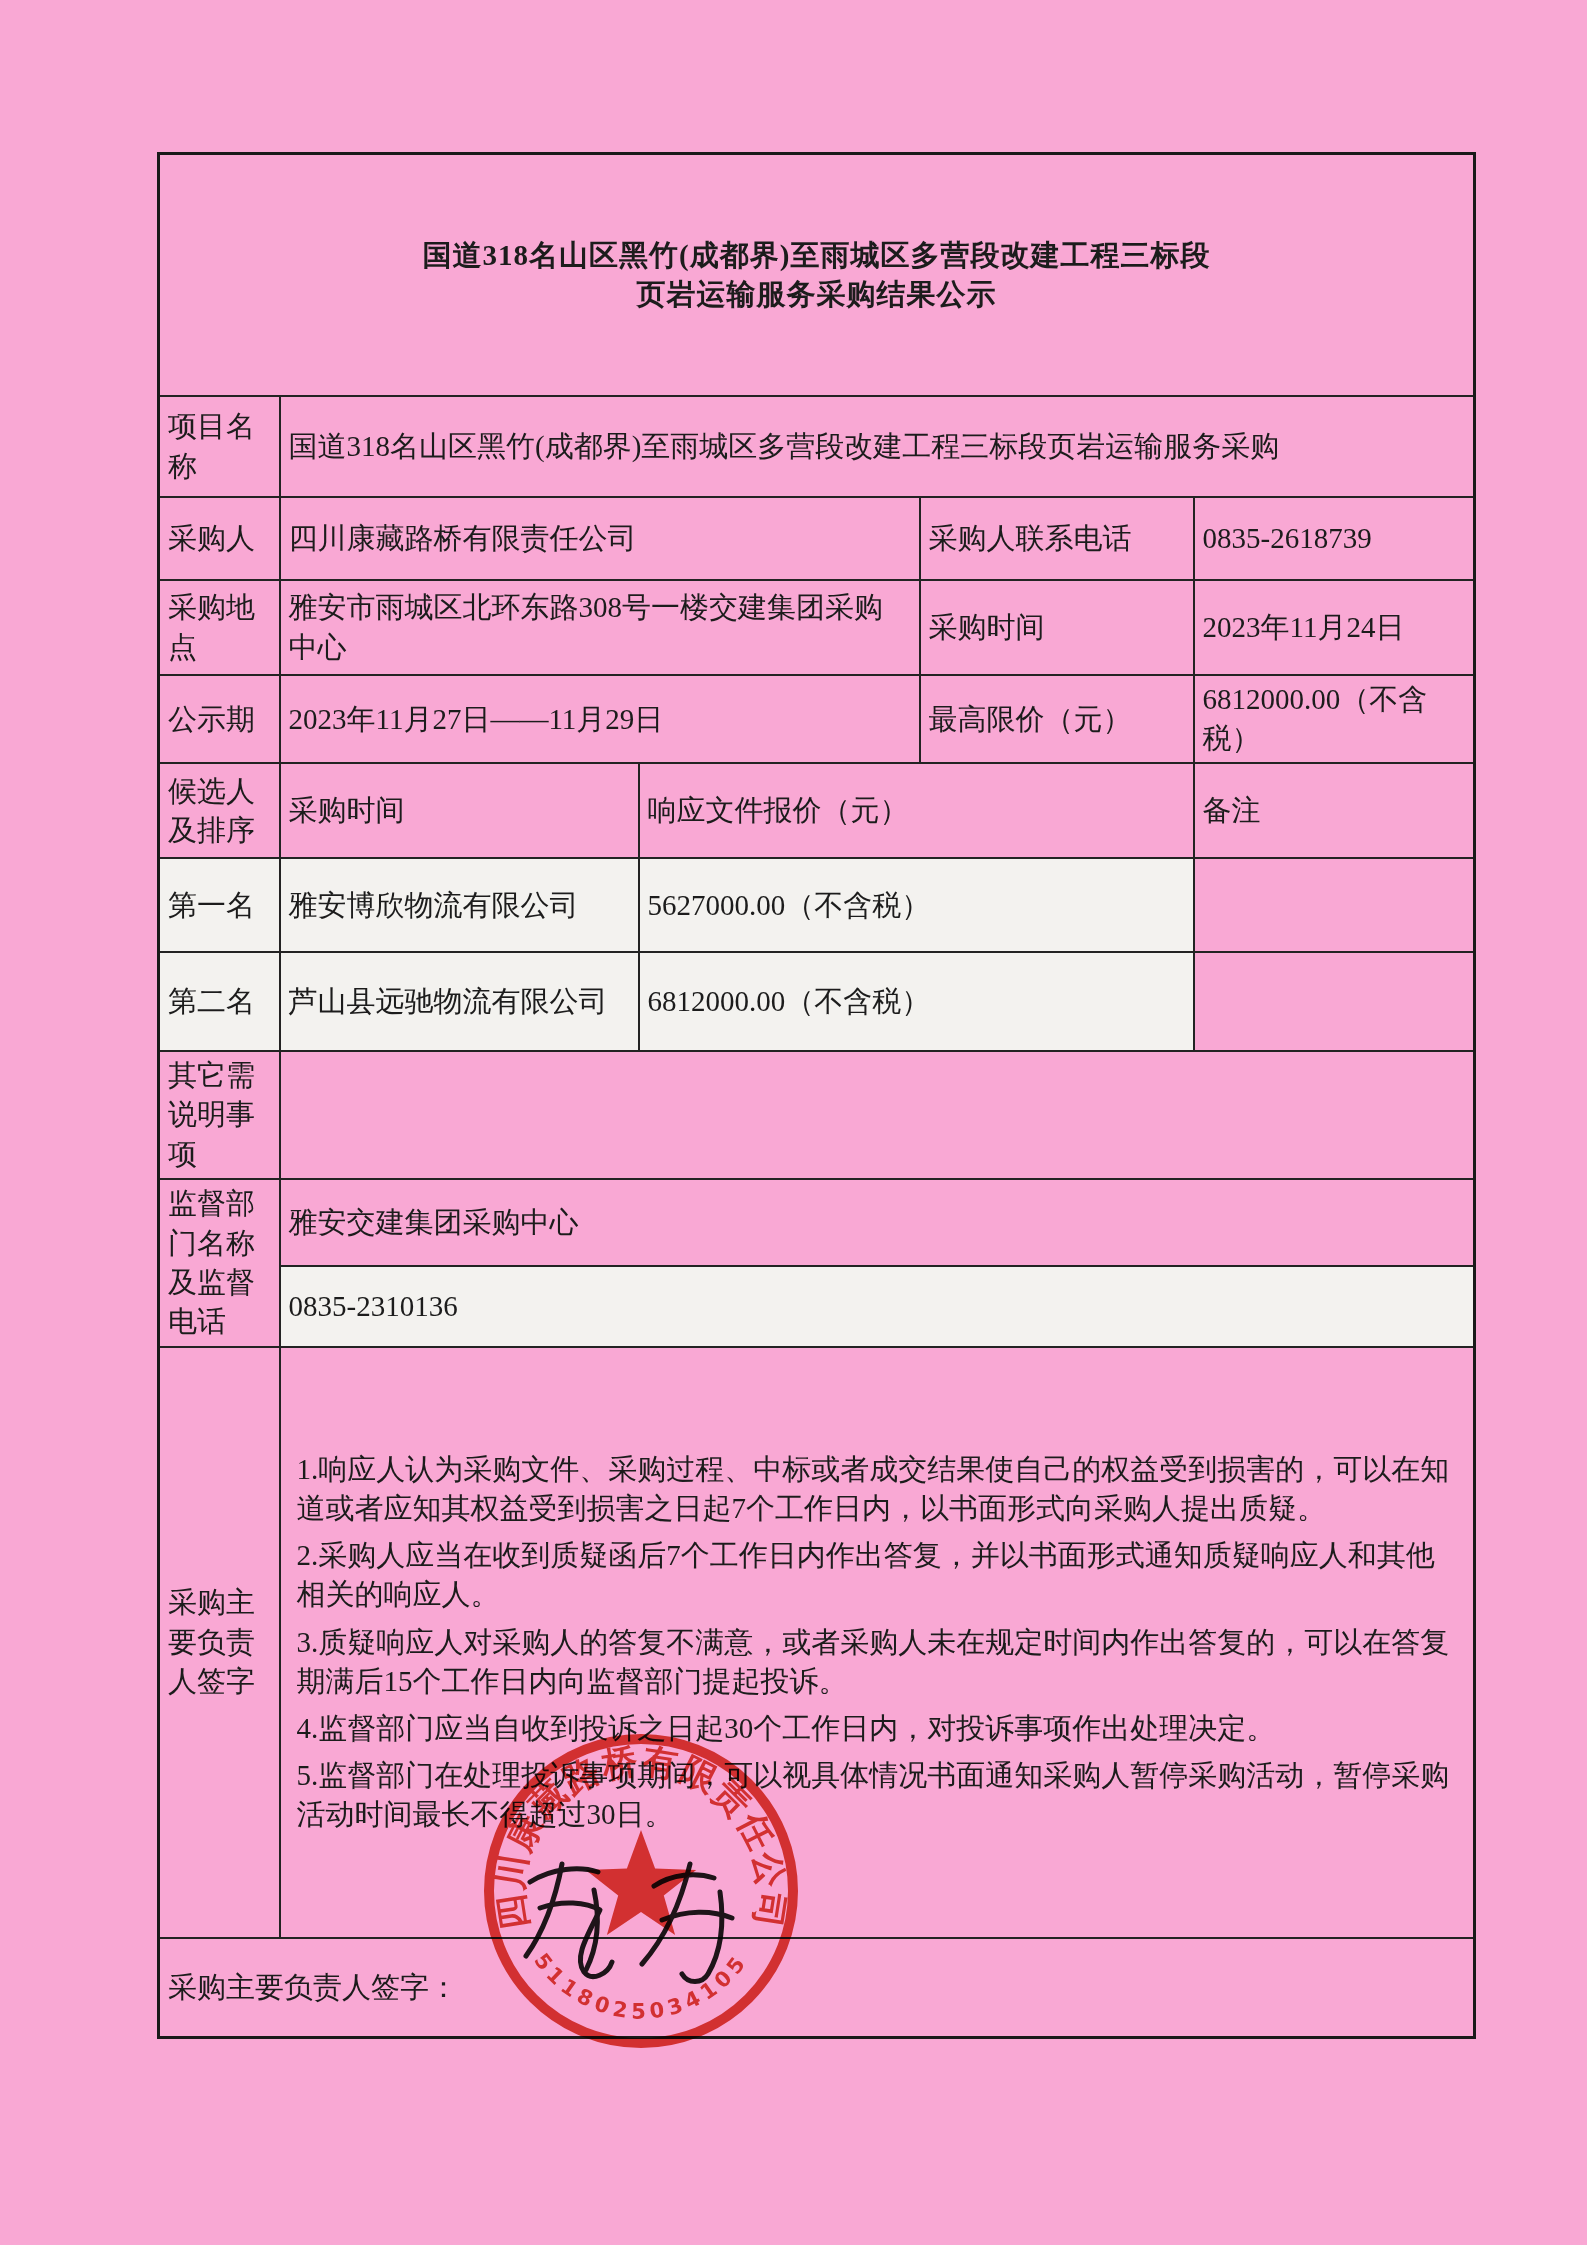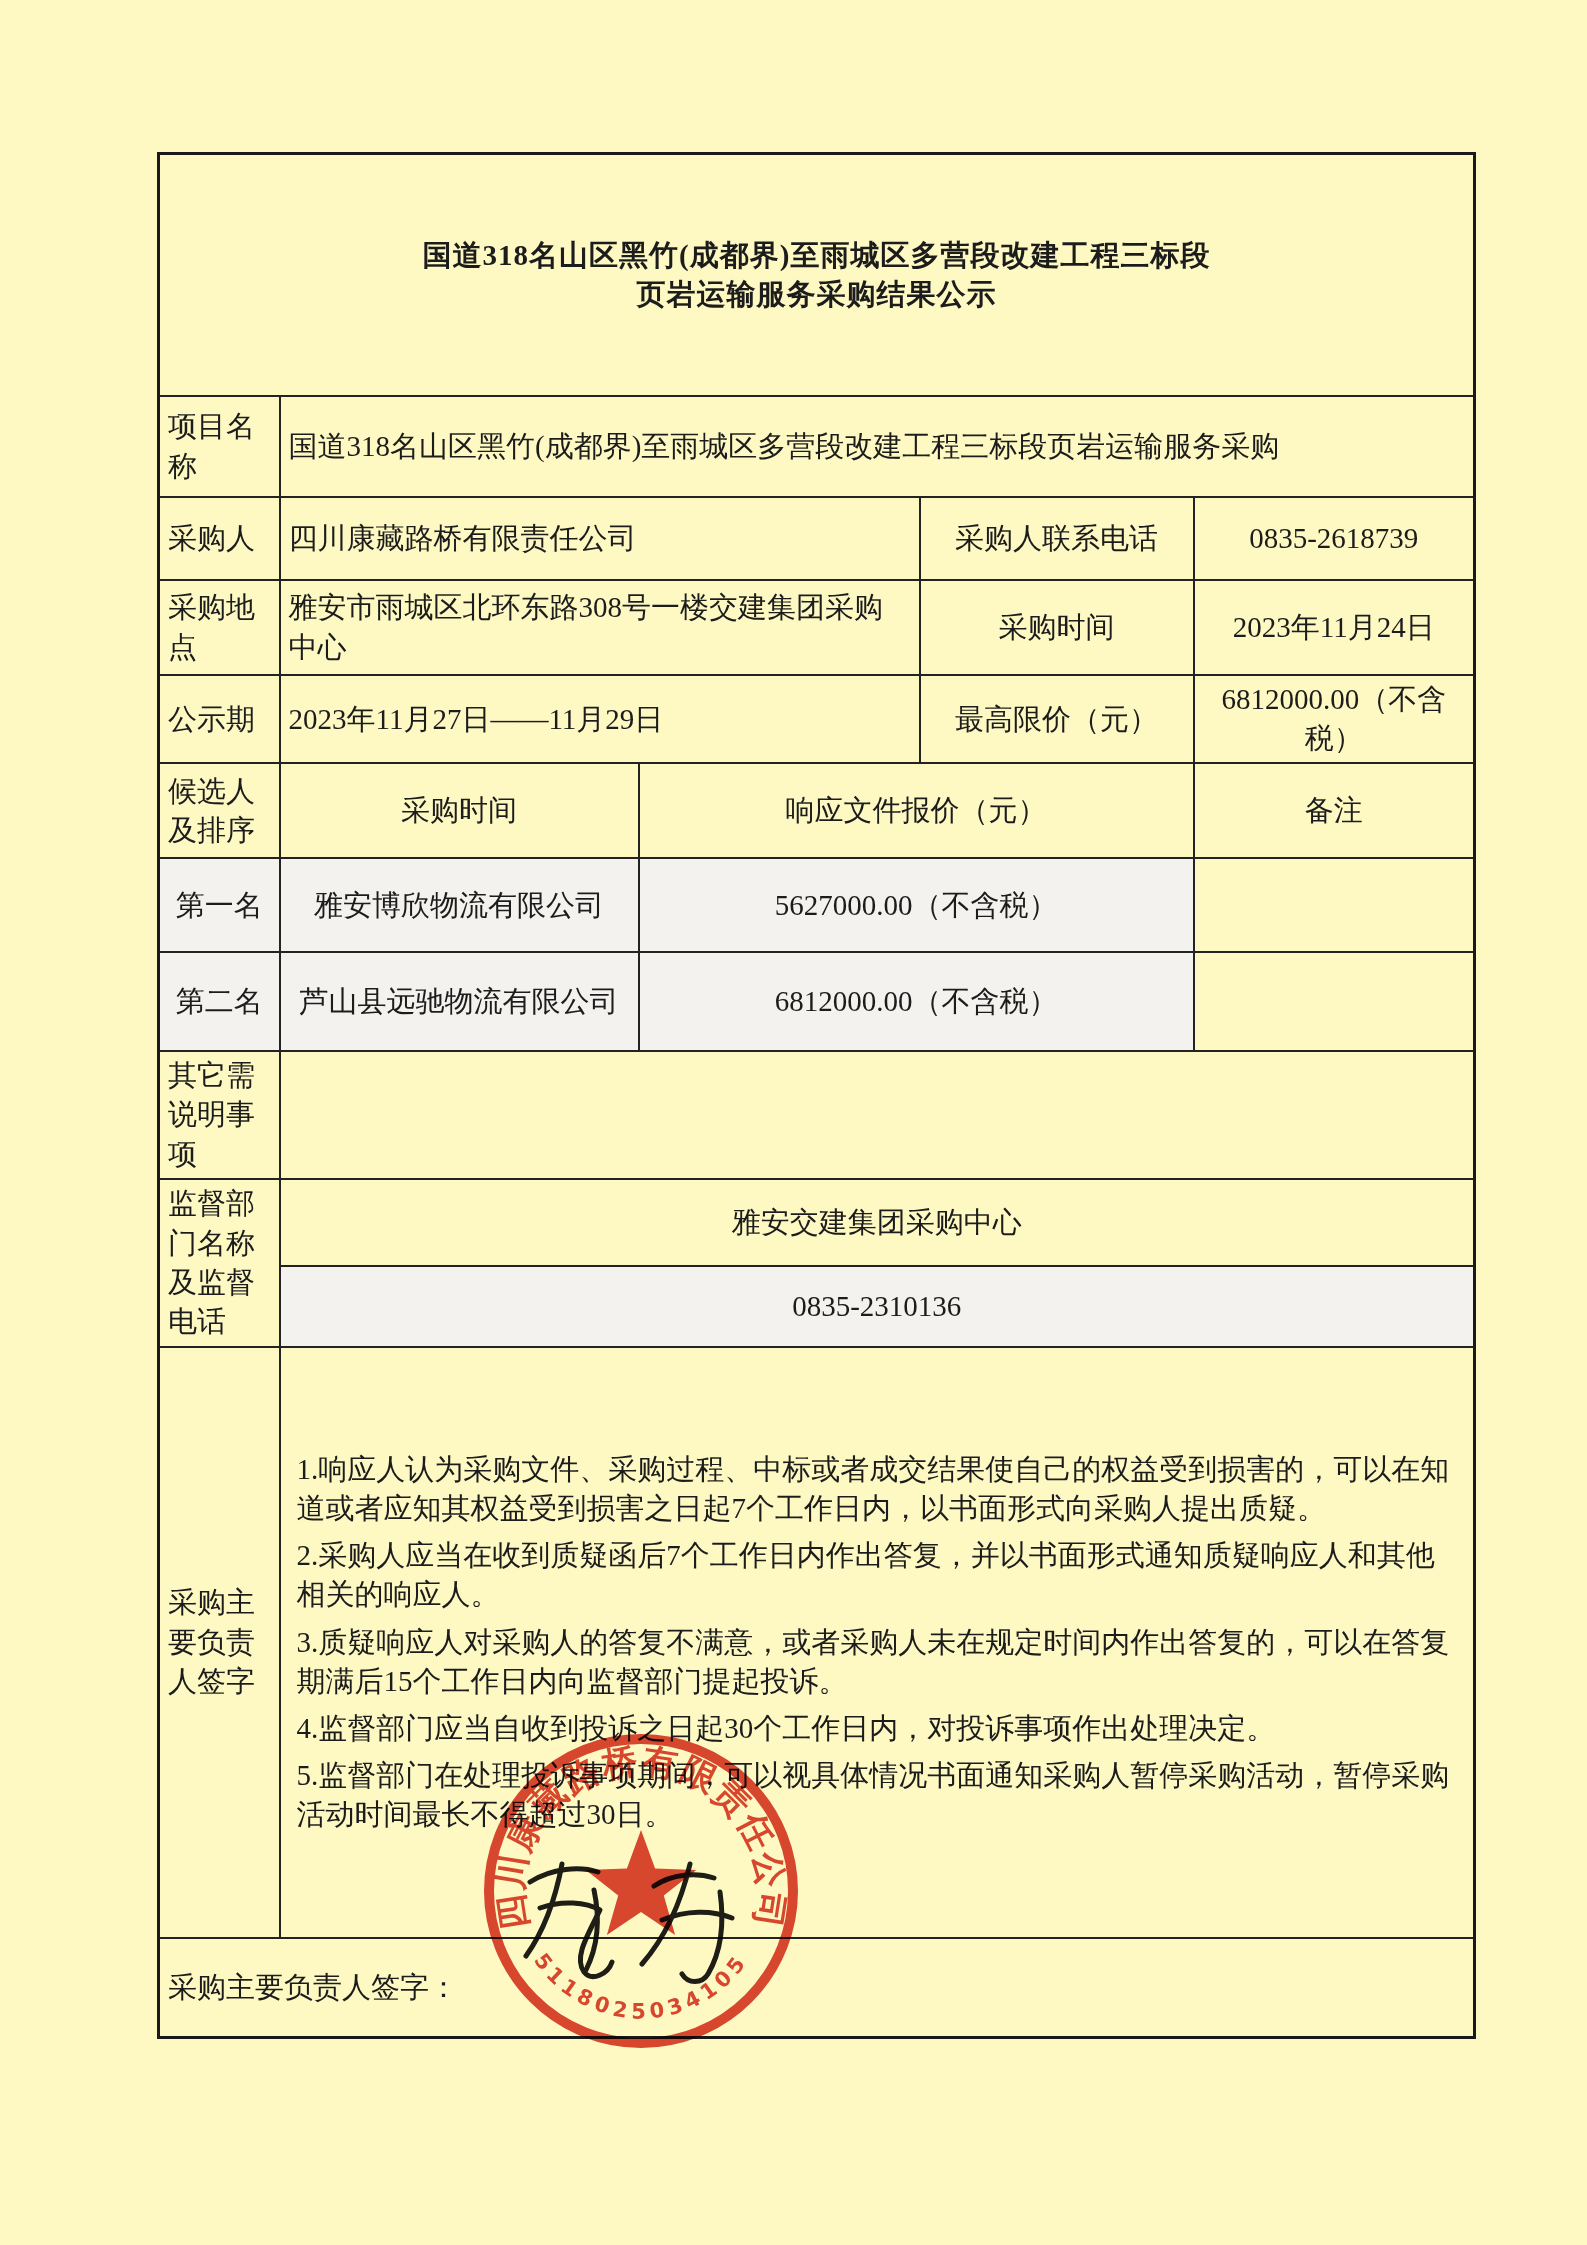--- a/index.html
+++ b/index.html
@@ -1,20 +1,20 @@
 <!DOCTYPE html>
 <html><head>
 <meta charset="utf-8">
 <style>
   html,body{margin:0;padding:0;background:#e8e8e8;}
   .page{
     position:relative;
     width:1587px;height:2245px;
     margin:0 auto;
-    background:#fef9c3;
+    background:#f9a8d4;
     font-family:"Liberation Serif","DejaVu Serif",serif;
     color:#1c1c1c;
     overflow:hidden;
   }
   table.doc{
     position:absolute;
     left:157px; top:152px;
     width:1316px;
     border-collapse:collapse;
     table-layout:fixed;
@@ -31,21 +31,21 @@
   table.doc{border:3px solid #1a1a1a;}
   td.title-cell{
     text-align:center;
     font-weight:bold;
     font-size:43px;
     line-height:1.45;
     letter-spacing:1px;
     padding:10px 6px;
   }
   td.label{padding-left:6px;padding-right:4px;font-size:27px;}
-  td.center{text-align:center;}
+  td.center{text-align:left;}
   td.shaded{background:#f3f2ef;}
   td.objection-text{
     vertical-align:middle;
     padding:14px 16px;
     font-size:29px;
     line-height:1.62;
   }
   .obj-line{margin:8px;}
   td.sig-cell{
     padding-left:22px;

